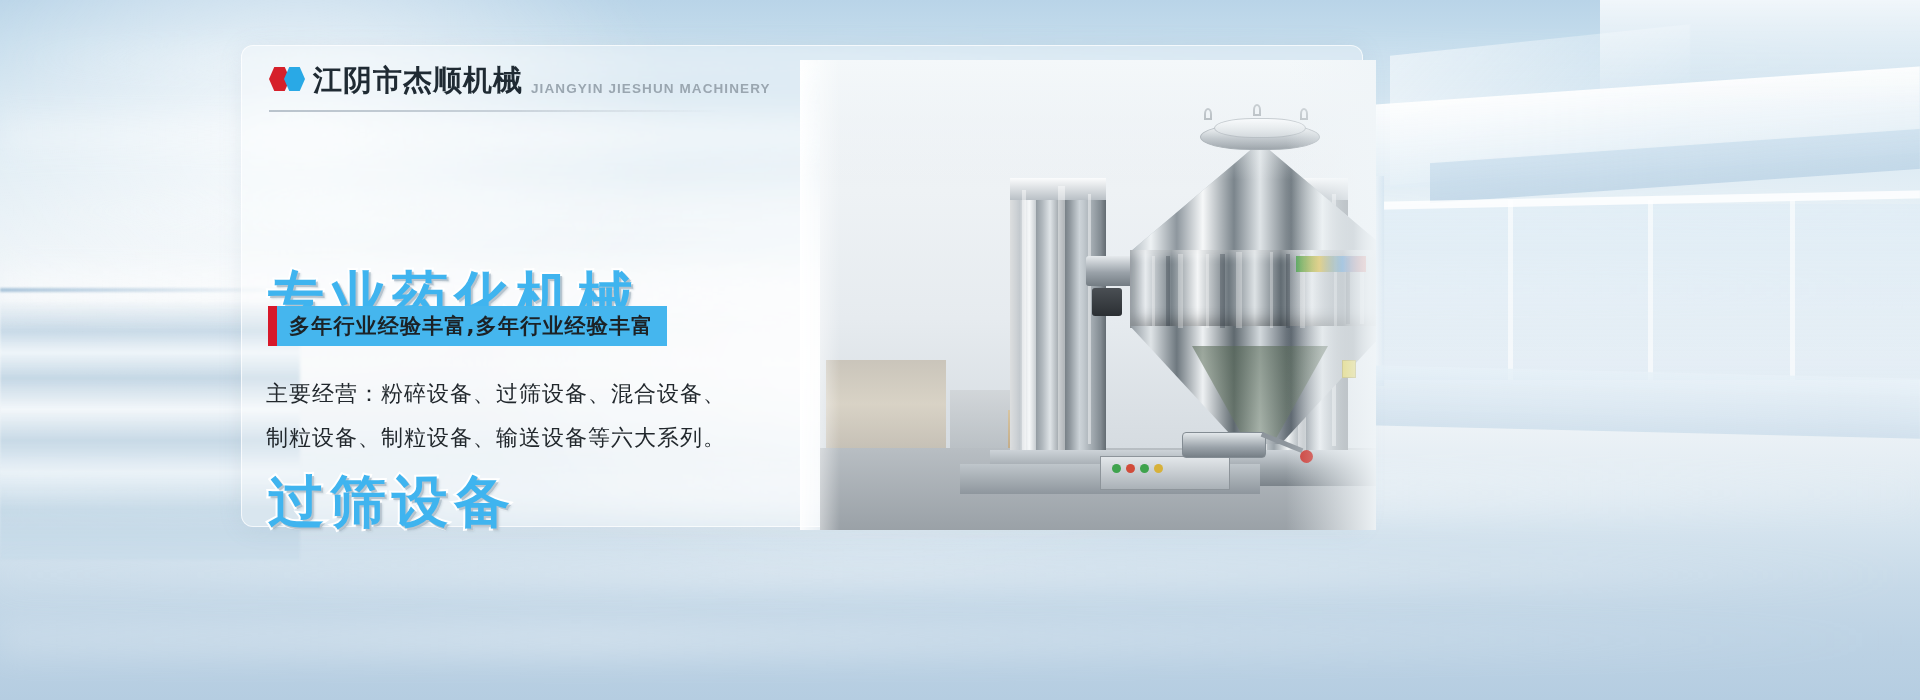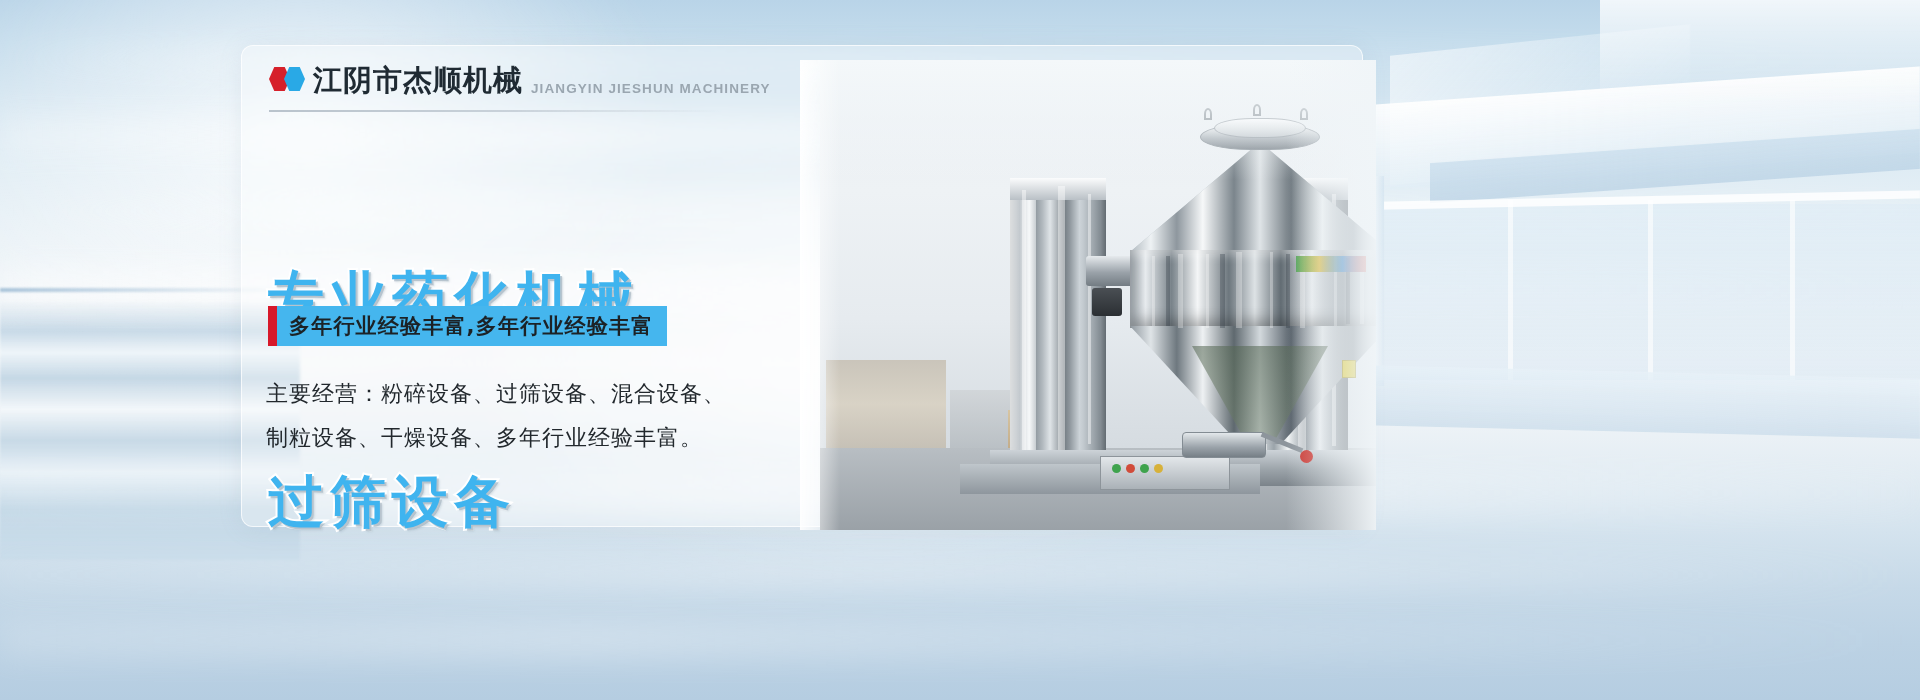--- a/index.html
+++ b/index.html
@@ -495,21 +495,21 @@
 
   <div class="tagline">
     <div class="tagline-accent"></div>
     <div class="tagline-body">
       <span class="tagline-text">多年行业经验丰富,多年行业经验丰富</span>
     </div>
   </div>
 
   <div class="desc">
     <span>主要经营：粉碎设备、过筛设备、混合设备、</span>
-    <span>制粒设备、干燥设备、多年行业经验丰富。</span>
+    <span>制粒设备、制粒设备、输送设备等六大系列。</span>
   </div>
 
   <div class="photo">
     <div class="photo-inner">
       <div class="ph-wall"></div>
       <div class="ph-clutter"></div>
       <div class="ph-clutter2"></div>
       <div class="ph-boxes"></div>
       <div class="ph-floor"></div>
 

